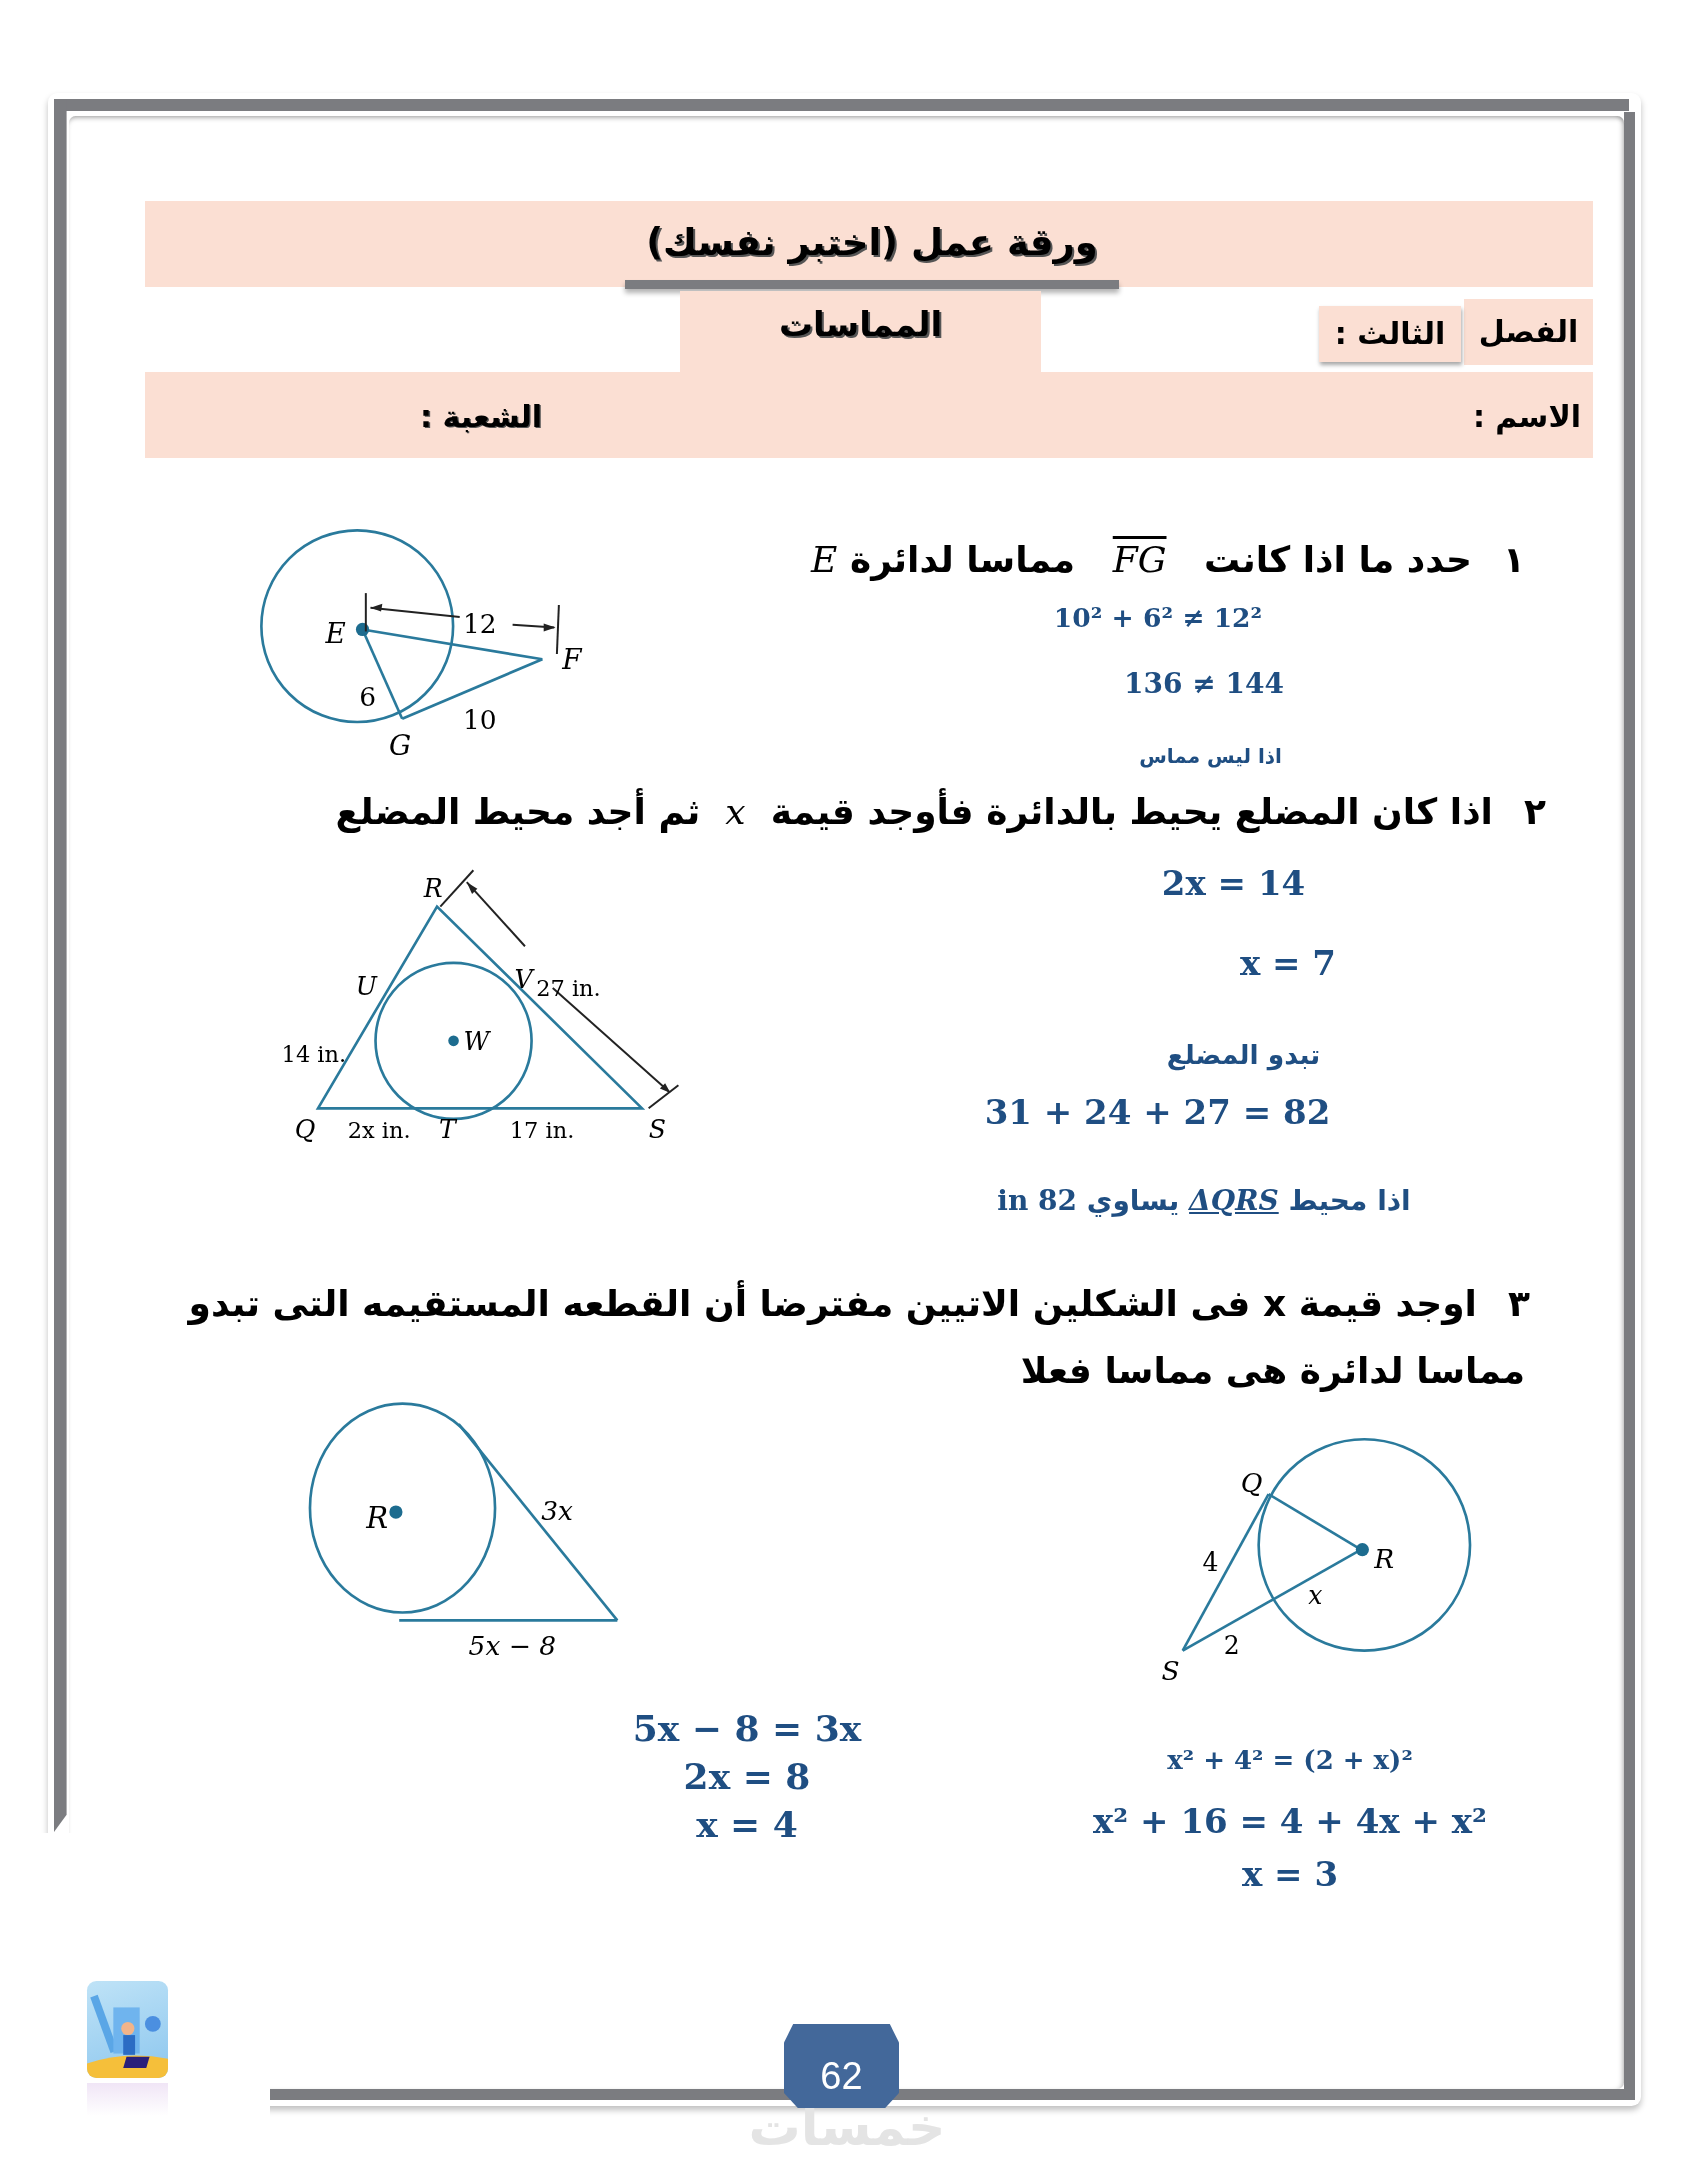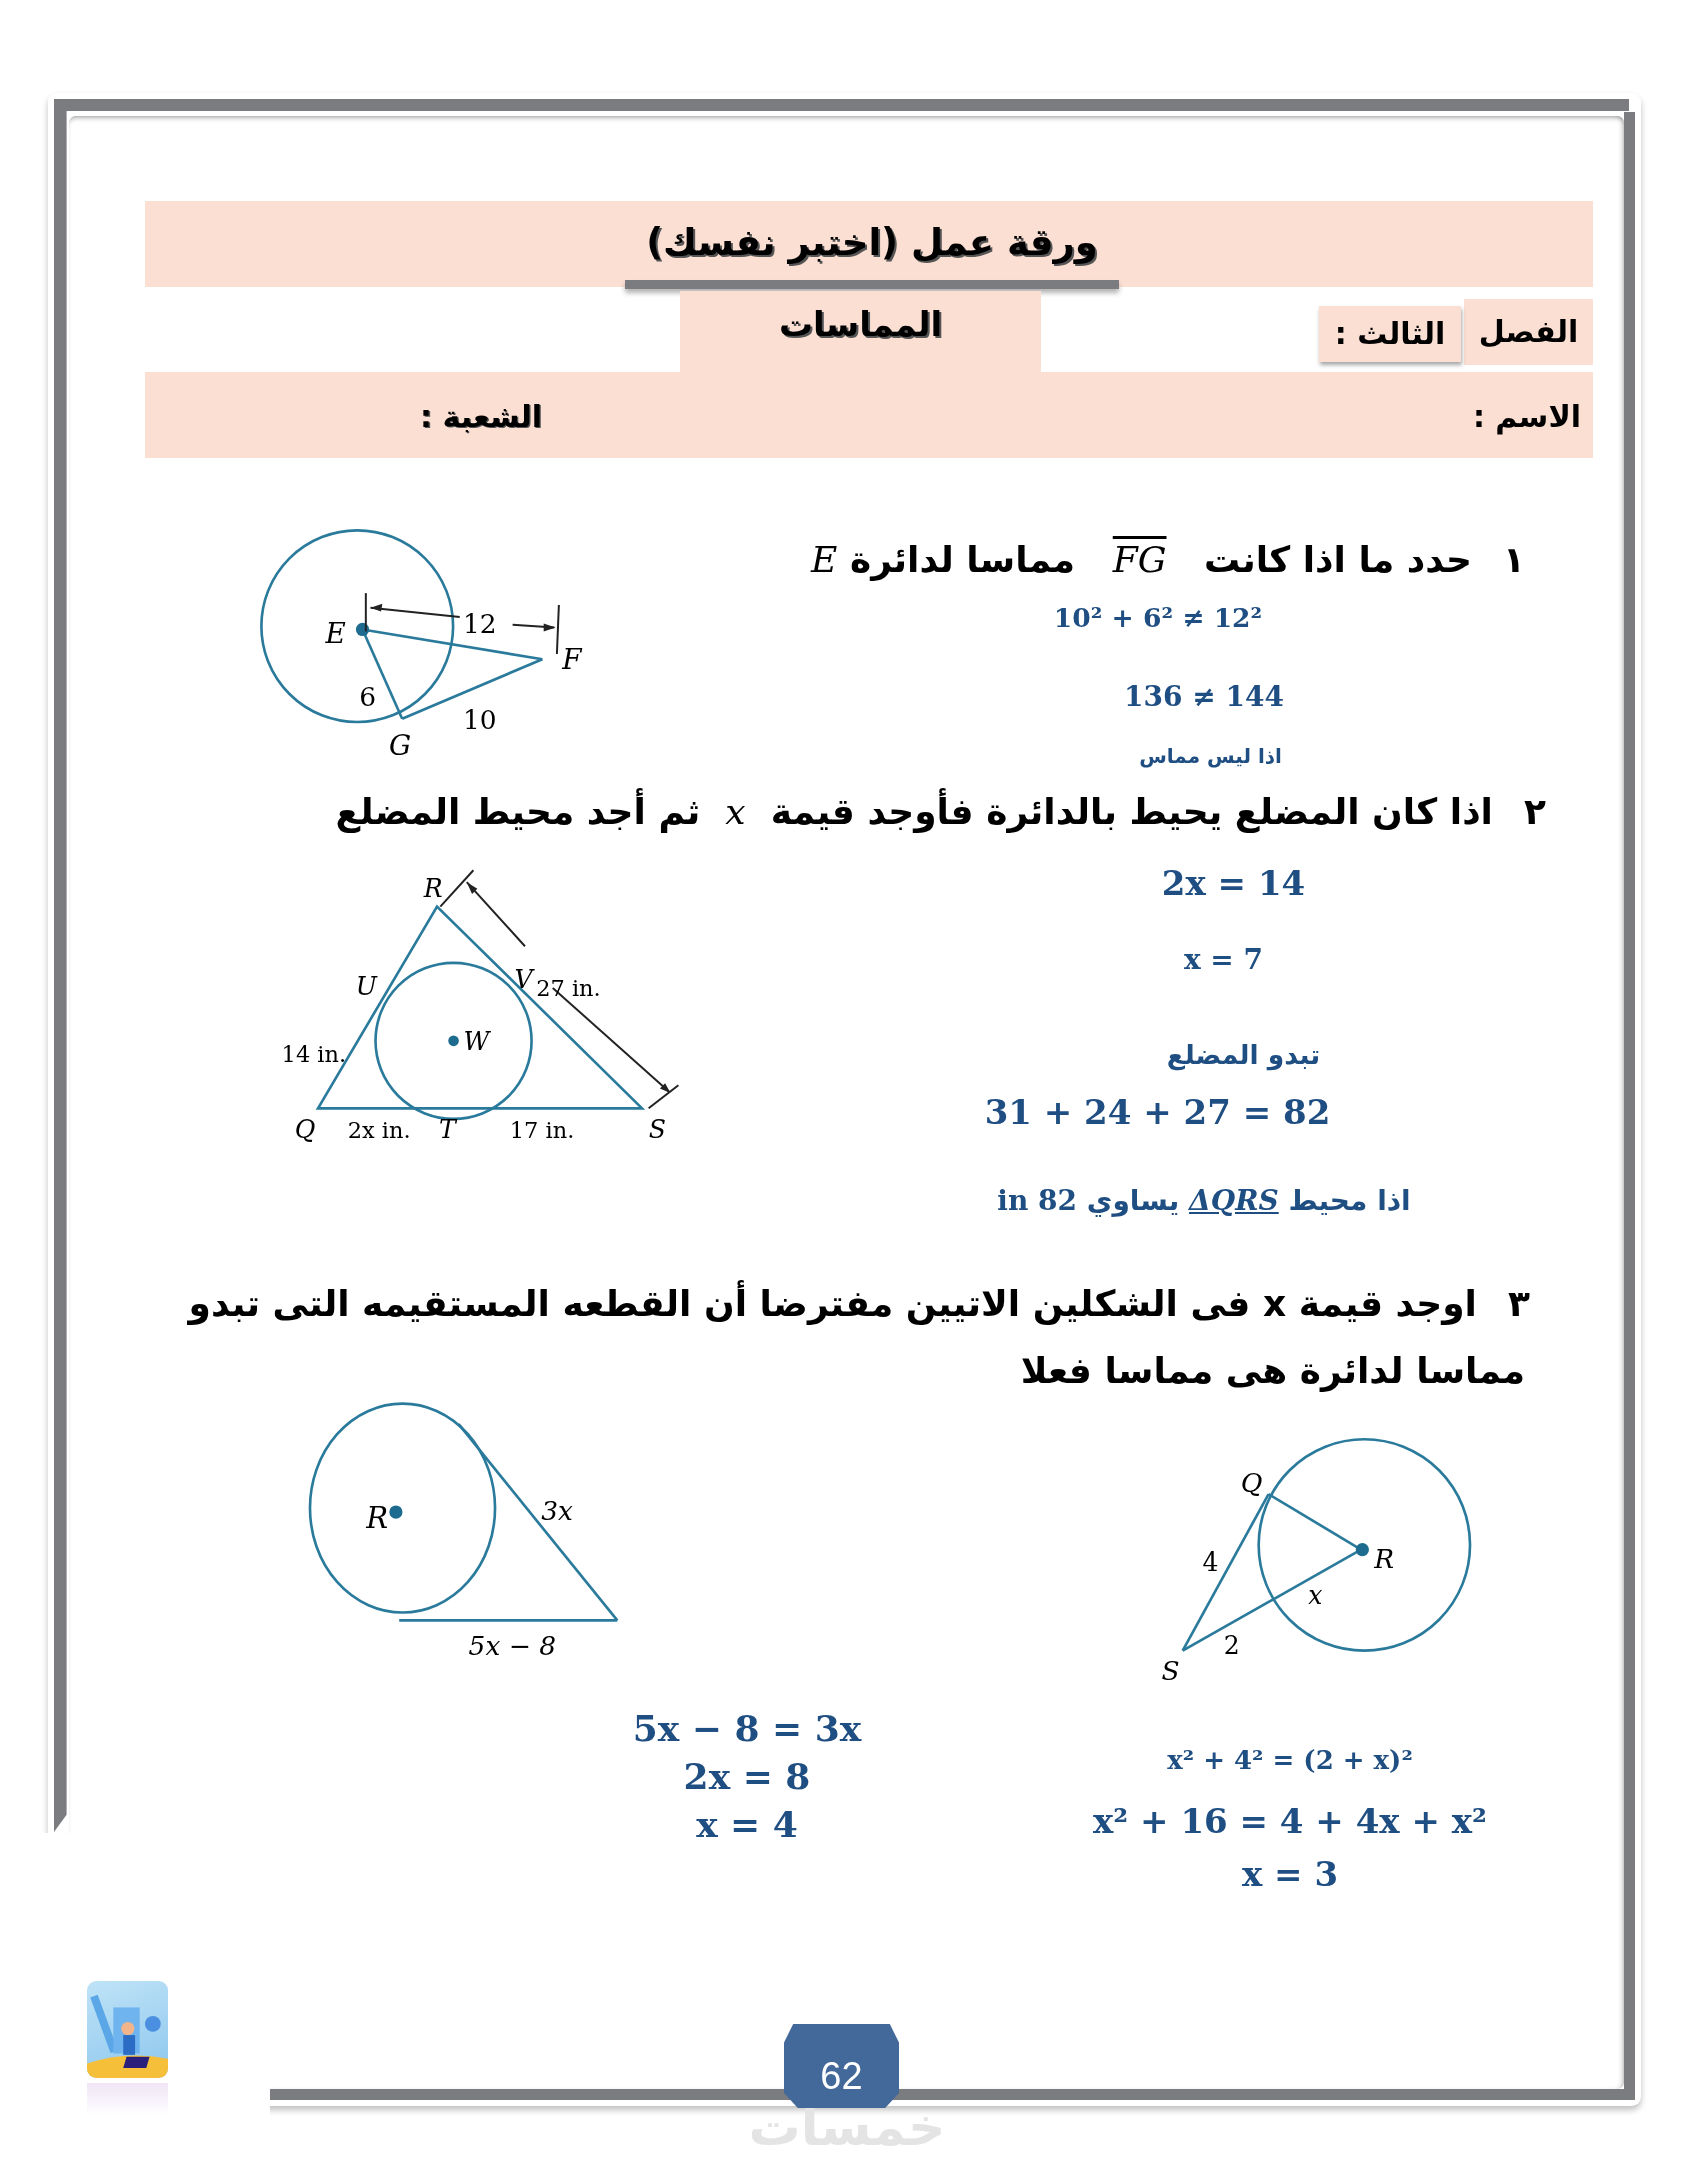--- a/index.html
+++ b/index.html
@@ -96,21 +96,21 @@
     <text x="310" y="160" font-size="40">12</text>
     <text x="102" y="175" font-size="42" font-style="italic">E</text>
     <text x="460" y="215" font-size="42" font-style="italic">F</text>
     <text x="198" y="345" font-size="42" font-style="italic">G</text>
     <text x="153" y="270" font-size="40">6</text>
     <text x="310" y="305" font-size="40">10</text>
   </svg>
 </div>
 
 <div class="abs ans" style="left:1019px;top:602px;width:278px;font-size:26.5px;">10² + 6² ≠ 12²</div>
-<div class="abs ans" style="left:1085px;top:667px;width:238px;font-size:28px;margin-top:13px;">136  ≠ 144</div>
+<div class="abs ans" style="left:1085px;top:667px;width:238px;font-size:28px;">136  ≠ 144</div>
 <div class="abs ans-ar" style="left:1098px;top:744px;width:225px;font-size:20px;">اذا ليس مماس</div>
 
 <div class="abs q q2">
   <span class="num">٢</span>
   <span>اذا كان المضلع يحيط بالدائرة فأوجد قيمة</span>
   &nbsp;<span class="m">x</span>&nbsp;
   <span>ثم أجد محيط المضلع</span>
 </div>
 
 <div class="abs diagram" style="left:275px;top:857px;width:410px;height:291px;">
@@ -132,21 +132,21 @@
     <text x="248" y="425" font-size="38" font-style="italic">T</text>
     <text x="285" y="292" font-size="38" font-style="italic">W</text>
     <text x="10" y="310" font-size="34">14 in.</text>
     <text x="110" y="425" font-size="34">2x in.</text>
     <text x="355" y="425" font-size="34">17 in.</text>
     <text x="395" y="210" font-size="34">27 in.</text>
   </svg>
 </div>
 
 <div class="abs ans" style="left:1111px;top:863px;width:245px;font-size:34px;">2x  =  14</div>
-<div class="abs ans" style="left:1111px;top:943px;width:225px;font-size:28px;">x  =  7</div>
+<div class="abs ans" style="left:1111px;top:943px;width:225px;font-size:34px;text-align:right;">x  =  7</div>
 <div class="abs ans-ar" style="left:1131px;top:1039px;width:225px;font-size:26.5px;">تبدو المضلع</div>
 <div class="abs ans" style="left:959px;top:1092px;width:397px;font-size:34px;">31 + 24 + 27 = 82</div>
 <div class="abs ans-ar" style="left:979px;top:1184px;width:450px;font-size:28px;">
   <span>اذا محيط</span>
   <i style="font-family:'DejaVu Serif',serif;text-decoration:underline;">ΔQRS</i>
   <span>يساوي</span>
   <span style="font-family:'DejaVu Serif',serif;">82 in</span>
 </div>
 
 <div class="abs q q3a">

